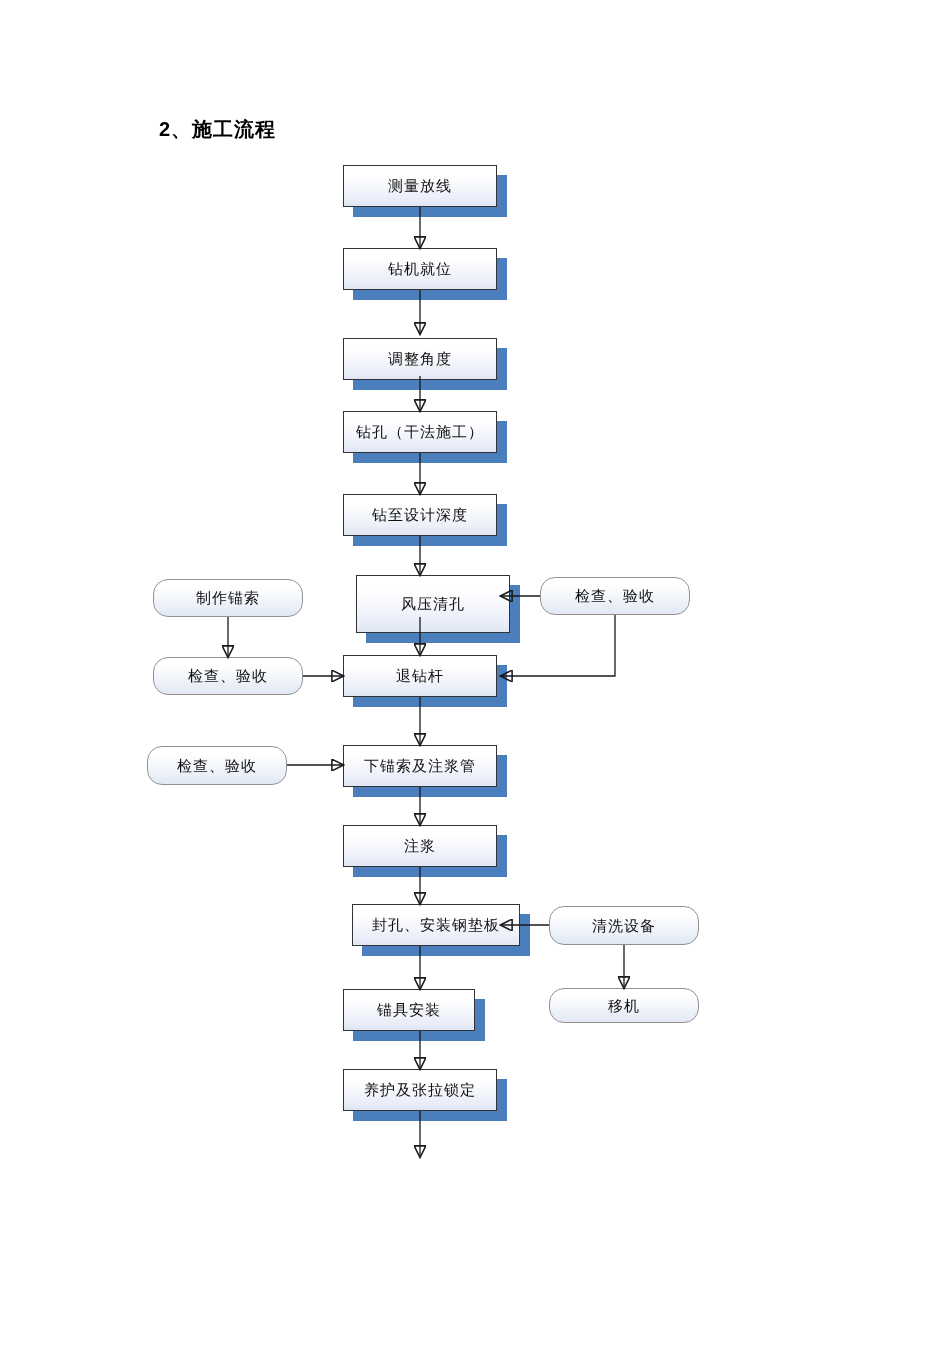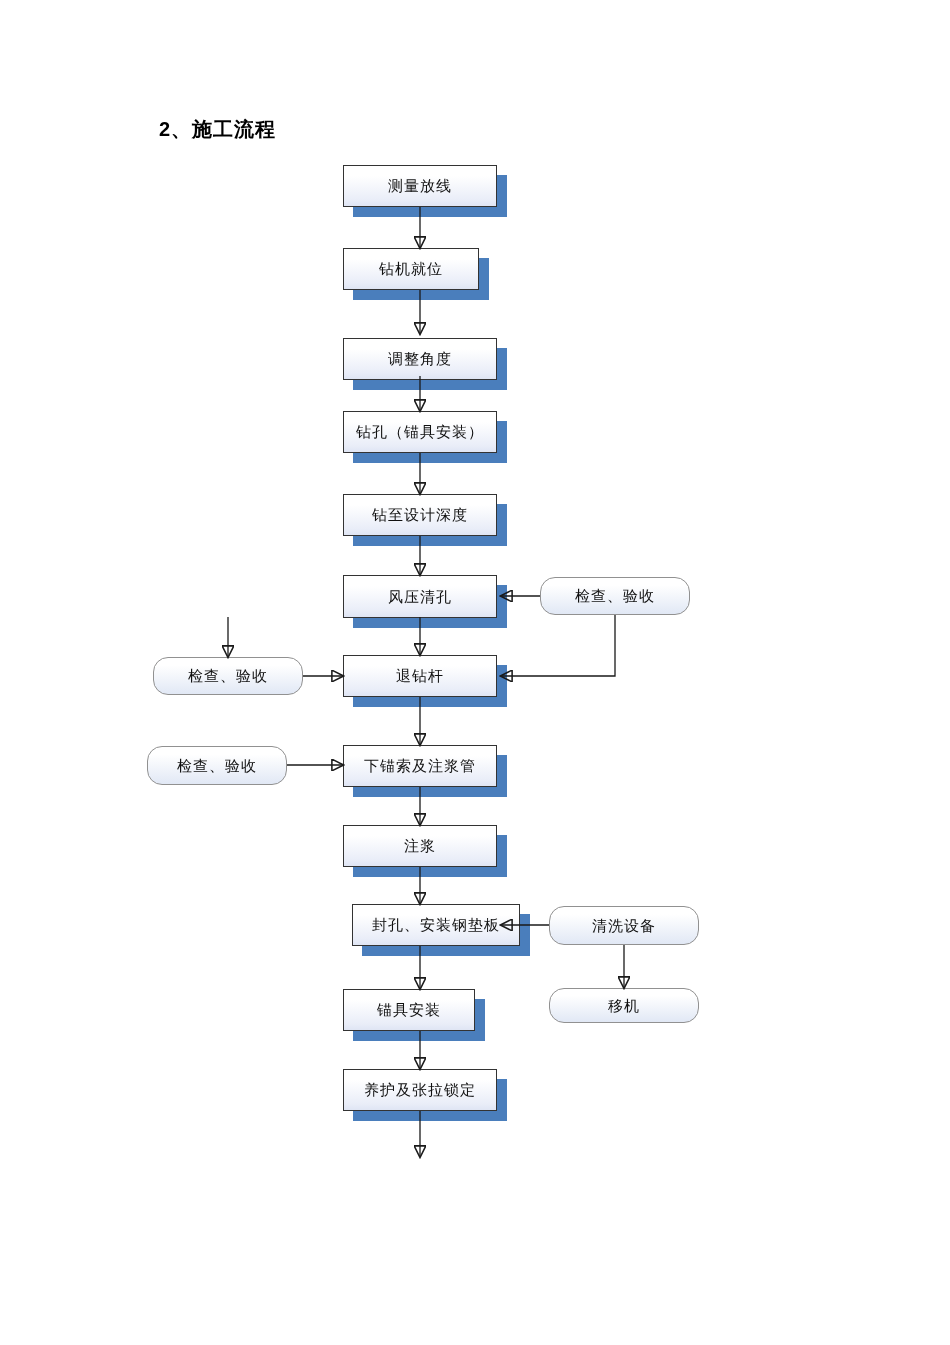--- a/index.html
+++ b/index.html
@@ -78,33 +78,33 @@
     <path d="M540 596 L501 596" marker-end="url(#ah)"></path>
     <path d="M615 615 L615 676 L501 676" marker-end="url(#ah)"></path>
     <path d="M287 765 L343 765" marker-end="url(#ah)"></path>
     <path d="M549 925 L501 925" marker-end="url(#ah)"></path>
     <path d="M624 945 L624 988" marker-end="url(#ah)"></path>
   </svg>
 
   <div class="node rect" style="left:343px;top:165px;width:154px;height:42px">
     <span>测量放线</span>
   </div>
-  <div class="node rect" style="left:343px;top:248px;width:136px;height:42px">
+  <div class="node rect" style="left:343px;top:248px;width:154px;height:42px">
     <span>钻机就位</span>
   </div>
   <div class="node rect" style="left:343px;top:338px;width:154px;height:42px">
     <span>调整角度</span>
   </div>
   <div class="node rect" style="left:343px;top:411px;width:154px;height:42px">
-    <span>钻孔（锚具安装）</span>
+    <span>钻孔（干法施工）</span>
   </div>
   <div class="node rect" style="left:343px;top:494px;width:154px;height:42px">
     <span>钻至设计深度</span>
   </div>
-  <div class="node rect" style="left:343px;top:575px;width:154px;height:43px">
+  <div class="node rect" style="left:356px;top:575px;width:154px;height:58px">
     <span>风压清孔</span>
   </div>
   <div class="node rect" style="left:343px;top:655px;width:154px;height:42px">
     <span>退钻杆</span>
   </div>
   <div class="node rect" style="left:343px;top:745px;width:154px;height:42px">
     <span>下锚索及注浆管</span>
   </div>
   <div class="node rect" style="left:343px;top:825px;width:154px;height:42px">
     <span>注浆</span>
@@ -112,20 +112,23 @@
   <div class="node rect" style="left:352px;top:904px;width:168px;height:42px">
     <span>封孔、安装钢垫板</span>
   </div>
   <div class="node rect" style="left:343px;top:989px;width:132px;height:42px">
     <span>锚具安装</span>
   </div>
   <div class="node rect" style="left:343px;top:1069px;width:154px;height:42px">
     <span>养护及张拉锁定</span>
   </div>
 
+  <div class="node stadium" style="left:153px;top:579px;width:150px;height:38px">
+    <span>制作锚索</span>
+  </div>
   <div class="node stadium" style="left:153px;top:657px;width:150px;height:38px">
     <span>检查、验收</span>
   </div>
   <div class="node stadium" style="left:540px;top:577px;width:150px;height:38px">
     <span>检查、验收</span>
   </div>
   <div class="node stadium" style="left:147px;top:746px;width:140px;height:39px">
     <span>检查、验收</span>
   </div>
   <div class="node stadium" style="left:549px;top:906px;width:150px;height:39px">

